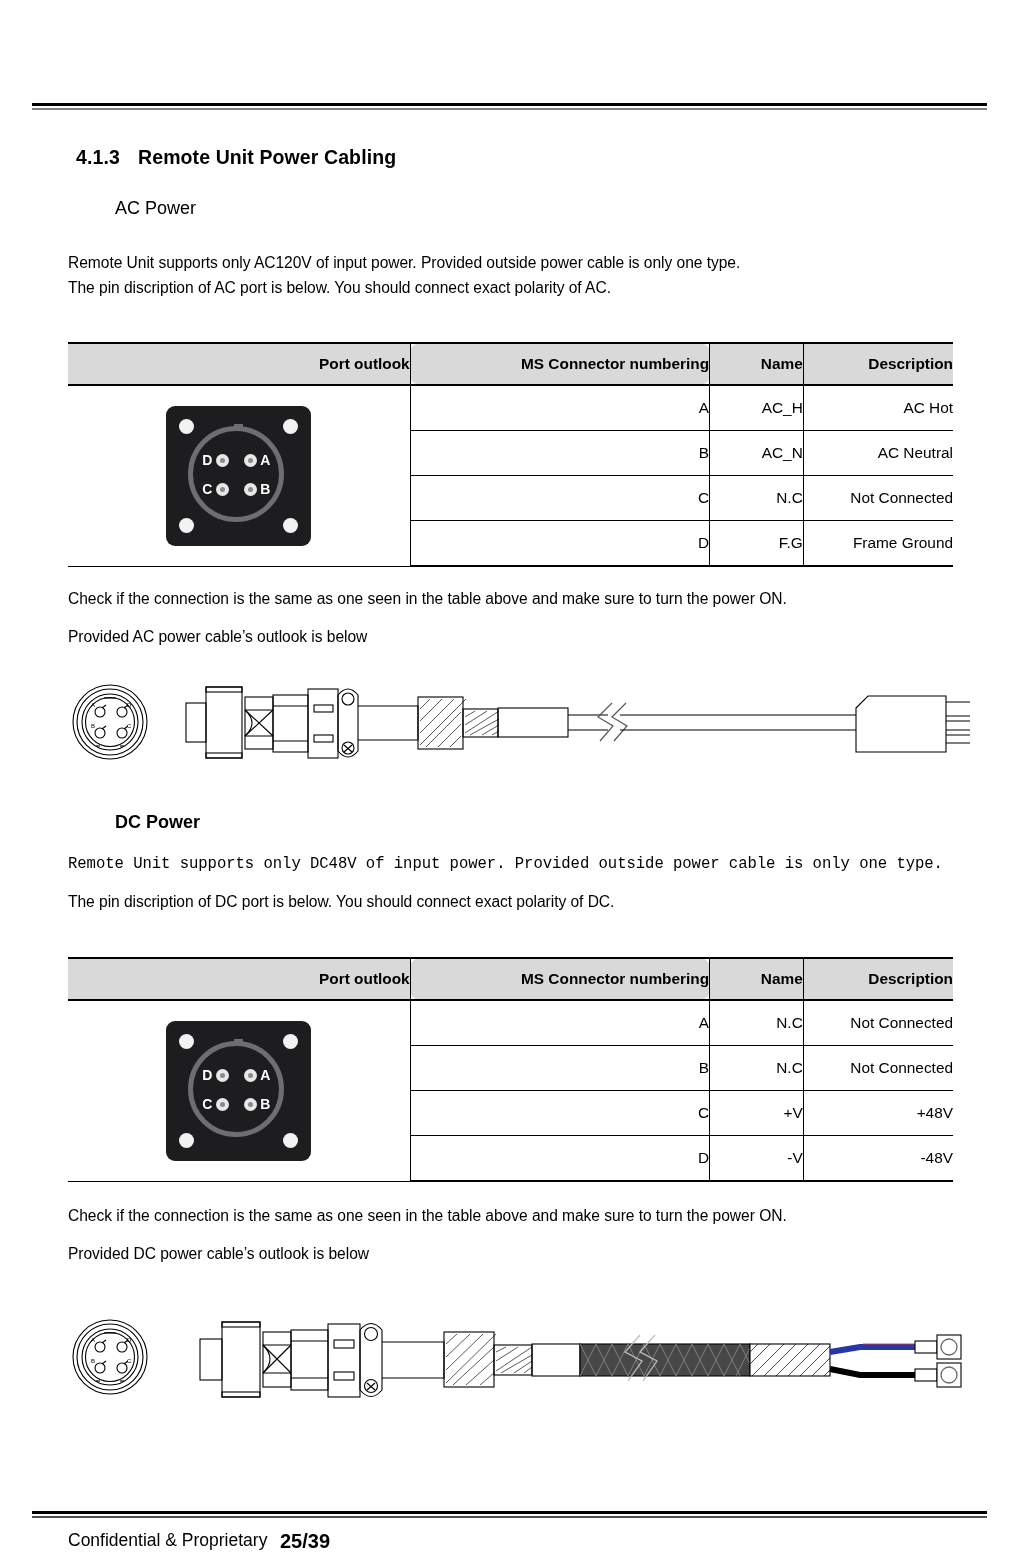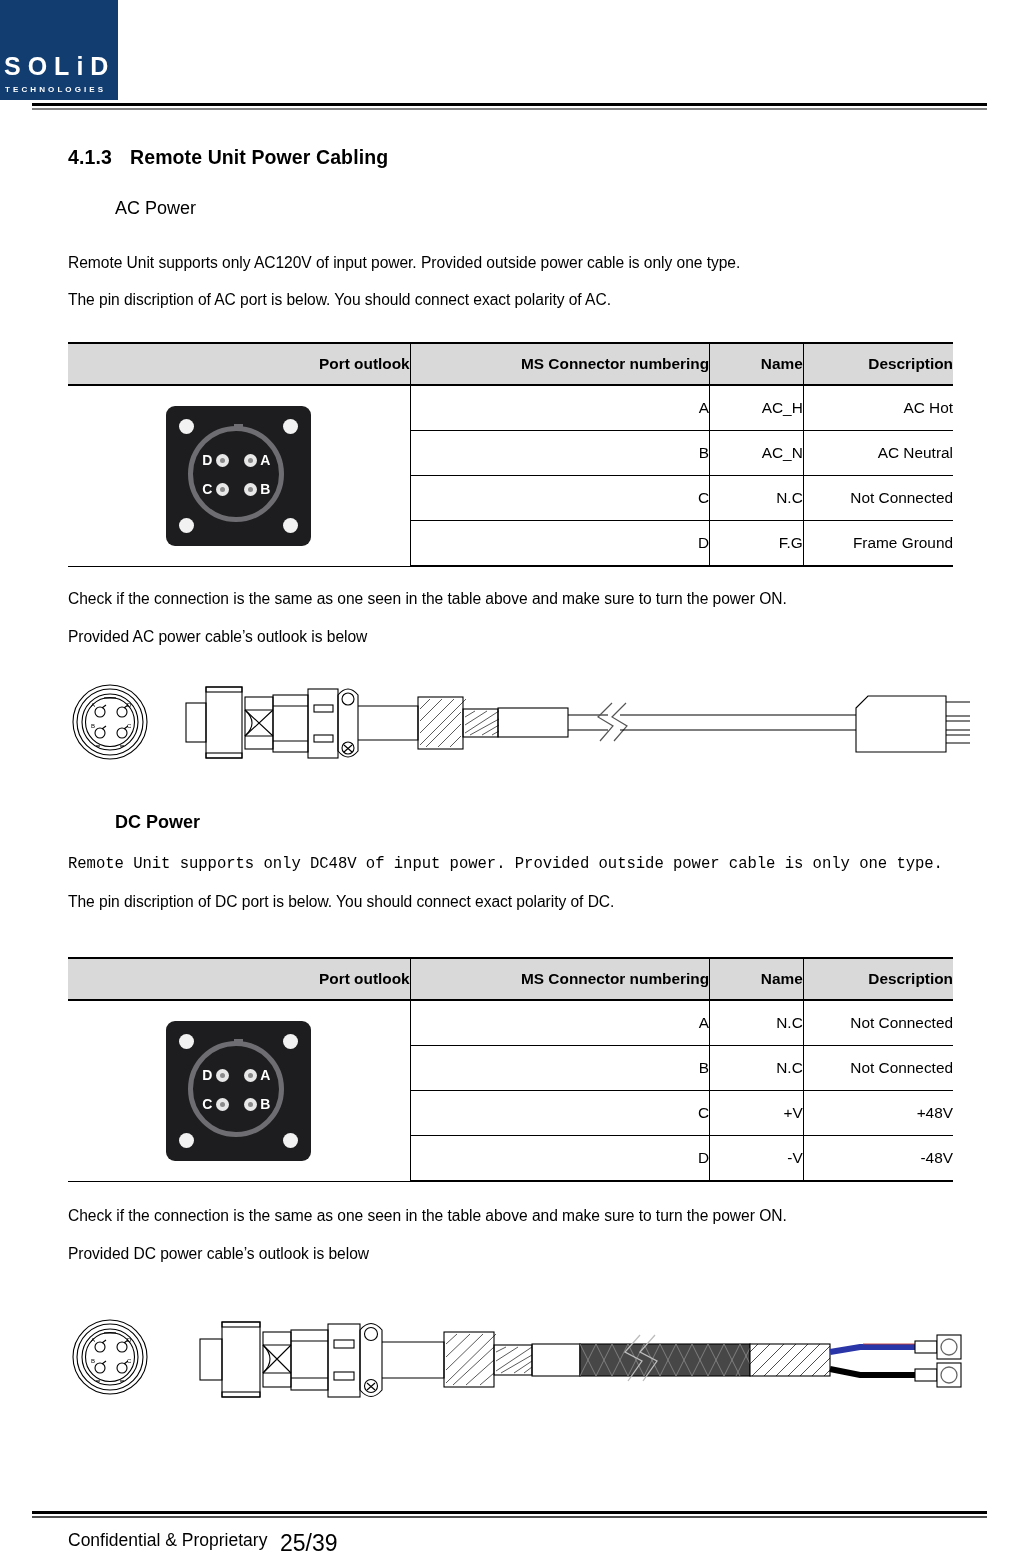--- a/index.html
+++ b/index.html
@@ -71,21 +71,21 @@
   }
 
   
   .content {
     position: absolute;
     left: 0; top: 0;
     width: 1019px;
   }
   .h3 {
     position: absolute;
-    left: 68px;
+    left: 76px;
     font-size: 19.5px;
     font-weight: bold;
     letter-spacing: 0.1px;
     white-space: nowrap;
   }
   .h3 .num { display: inline-block; width: 62px; }
   .h4 {
     position: absolute;
     left: 68px;
     font-size: 18px;
@@ -127,21 +127,21 @@
     border-bottom: 2.6px solid #000;
   }
   .tbl tr.body td {
     height: 44px;
     border-bottom: 1.5px solid #000;
   }
   .tbl tr.body.last td {
     border-bottom: 2.6px solid #000;
   }
   .tbl .c-port { width: 332px; border-left: none; }
-  .tbl .c-ms   { width: 290px; }
+  .tbl .c-ms   { width: 290px; border-radius: 10px; }
   .tbl .c-name { width: 90px;  }
   .tbl .c-desc { width: 145px; border-right: none; }
   .tbl td.portcell {
     border-bottom: none;
     border-left: none;
     vertical-align: middle;
   }
 
   
   .conn-photo {
@@ -238,46 +238,43 @@
     left: 68px;
     top: 1530px;
     font-size: 17.5px;
     font-family: "Liberation Sans", sans-serif;
     white-space: nowrap;
   }
   .footer-page {
     position: absolute;
     left: 280px;
     top: 1530px;
-    font-size: 23px;
+    font-size: 20px;
     font-family: "Liberation Sans", sans-serif;
     white-space: nowrap;
+    font-weight: bold;
   }
 </style>
 </head>
 <body>
 
 <div class="page-header">
-  <div class="logo-block">
-    <div class="logo-solid">SOLiD</div>
-    <div class="logo-tech">TECHNOLOGIES</div>
-  </div>
   <div class="header-rule-thick"></div>
   <div class="header-rule-thin"></div>
 </div>
 
 <div class="content">
 
   <div class="h3" style="top:146px;">
     <span class="num">4.1.3</span><span>Remote Unit Power Cabling</span>
   </div>
 
   <div class="h4" style="top:198px;">AC Power</div>
   <div class="para" style="top:254px;">Remote Unit supports only AC120V of input power. Provided outside power cable is only one type.</div>
-  <div class="para" style="top:279px;margin-top:12px;">The pin discription of AC port is below. You should connect exact polarity of AC.</div>
+  <div class="para" style="top:279px;">The pin discription of AC port is below. You should connect exact polarity of AC.</div>
 
   <table class="tbl" style="top:342px;">
     <tbody>
         <tr class="hdr">
       <th class="c-port">Port outlook</th>
       <th class="c-ms">MS Connector numbering</th>
       <th class="c-name">Name</th>
       <th class="c-desc">Description</th>
     </tr>
     <tr class="body">

